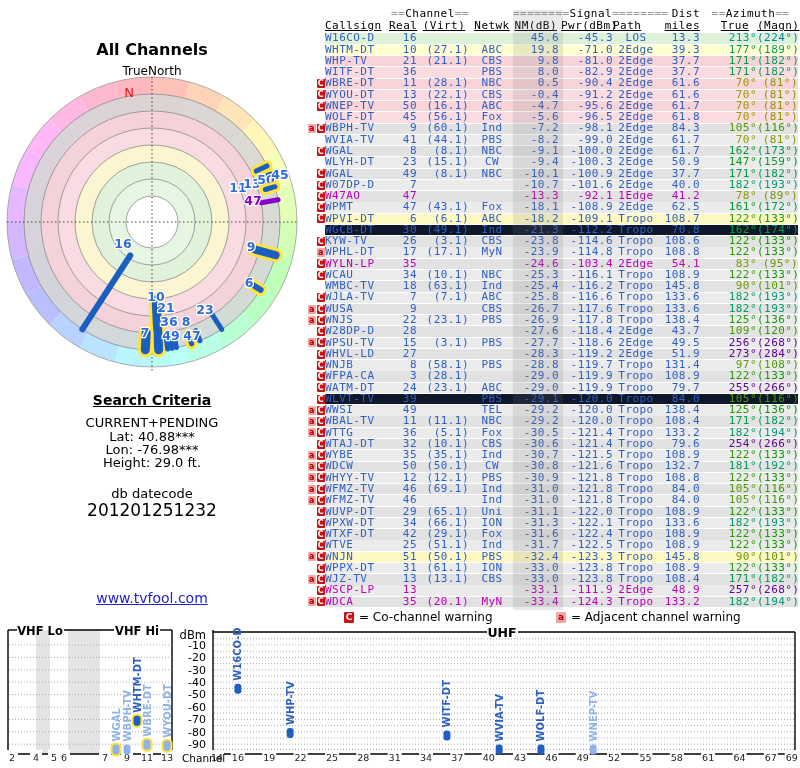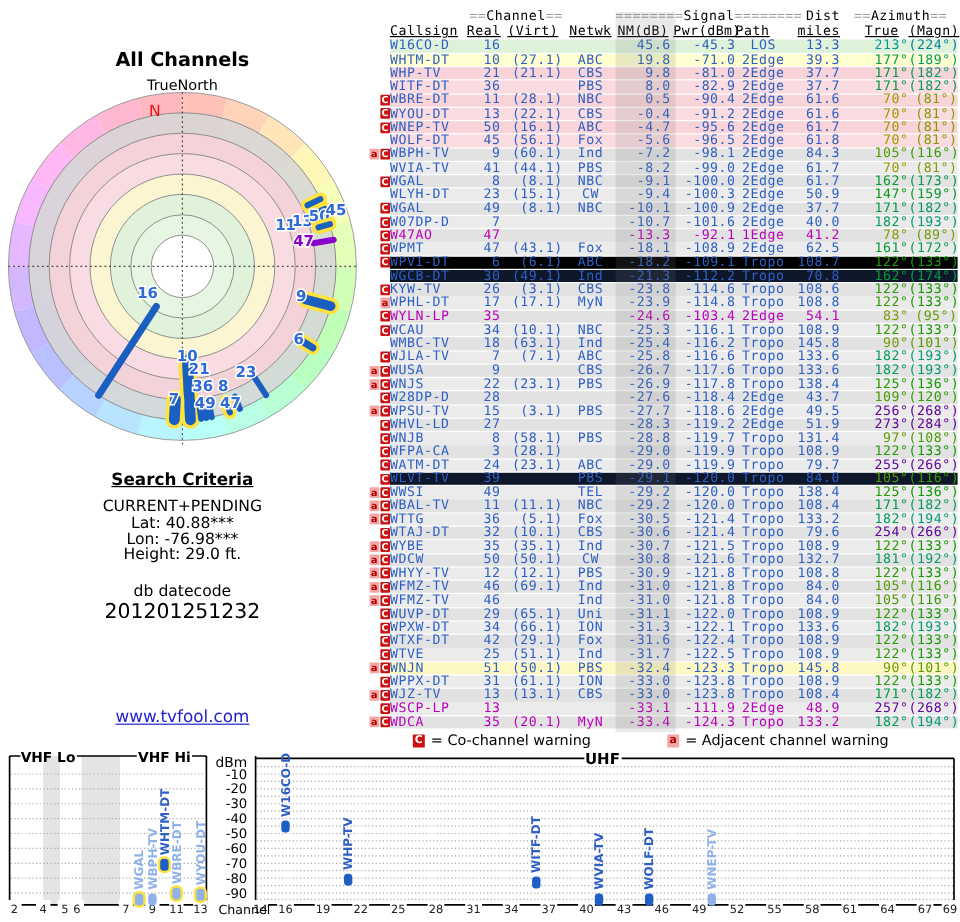--- a/index.html
+++ b/index.html
@@ -438,21 +438,21 @@
             <div class="c-path" style="color:#2e5fc4">2Edge</div>
             <div class="c-miles" style="color:#2e5fc4">62.5</div>
             <div class="c-true" style="color:hsl(137,95%,31%)">161°</div>
             <div class="c-magn" style="color:hsl(146,95%,31%)">(172°)</div>
           </div>
         </div>
         <div class="trow">
           <div class="warncell">
             <span class="wc">C</span>
           </div>
-          <div class="rwrap" style="background:#000000">
+          <div class="rwrap" style="background:#fef9c3">
             <div class="c-callsign" style="color:#2e5fc4">WPVI-DT</div>
             <div class="c-real" style="color:#2e5fc4">6</div>
             <div class="c-virt" style="color:#2e5fc4">(6.1)</div>
             <div class="c-netwk" style="color:#2e5fc4">ABC</div>
             <div class="c-nm" style="color:#2e5fc4">-18.2</div>
             <div class="c-pwr" style="color:#2e5fc4">-109.1</div>
             <div class="c-path" style="color:#2e5fc4">Tropo</div>
             <div class="c-miles" style="color:#2e5fc4">108.7</div>
             <div class="c-true" style="color:hsl(104,95%,31%)">122°</div>
             <div class="c-magn" style="color:hsl(113,95%,31%)">(133°)</div>

